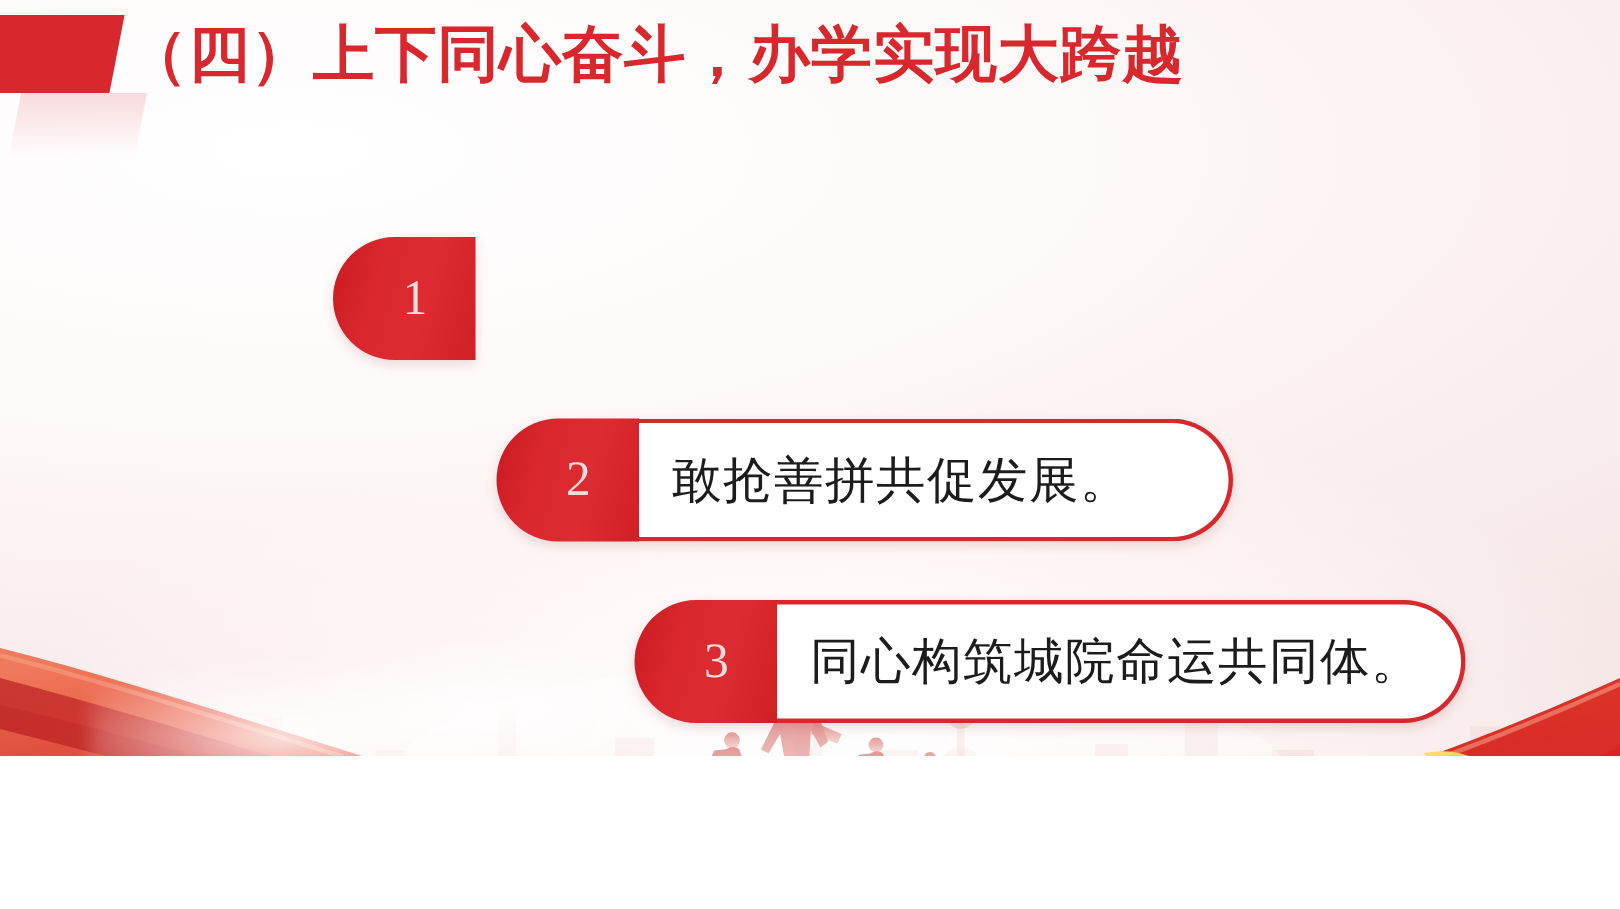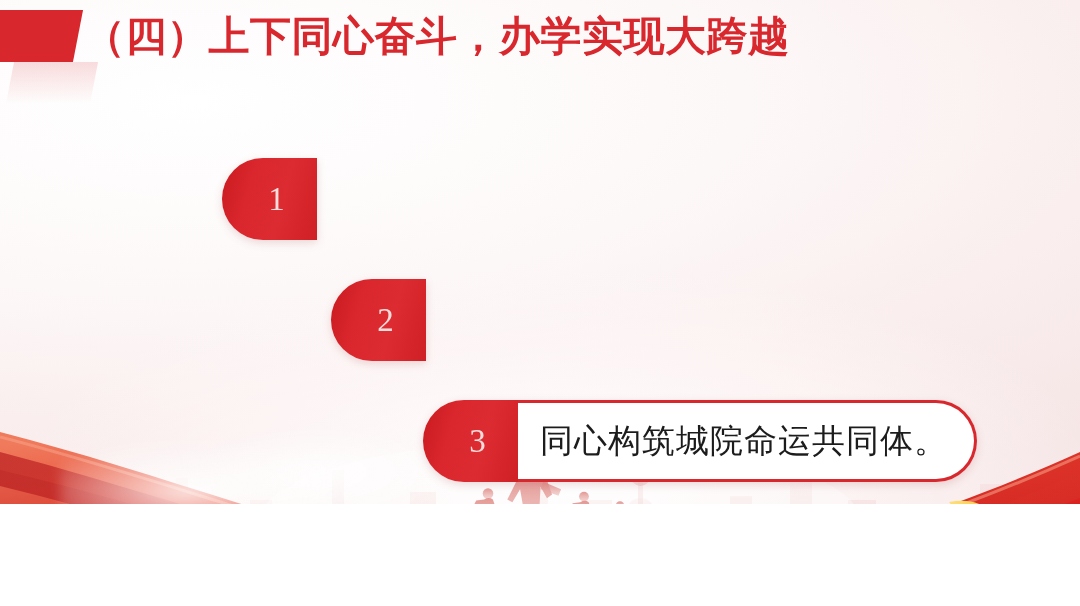--- a/index.html
+++ b/index.html
@@ -319,20 +319,21 @@
   <div class="hdr-bar"></div>
   <div class="hdr-bar-ghost"></div>
   <div class="hdr-title">（四）上下同心奋斗，办学实现大跨越</div>
 
   <div class="pill" id="pill-1">
     <div class="pill-num">1</div>
   </div>
 
   <div class="pill" id="pill-2">
     <div class="pill-num">2</div>
+    <div class="pill-body">敢抢善拼共促发展。</div>
   </div>
 
   <div class="pill" id="pill-3">
     <div class="pill-num">3</div>
     <div class="pill-body">同心构筑城院命运共同体。</div>
   </div>
 
 </div>
 
 </body></html>

